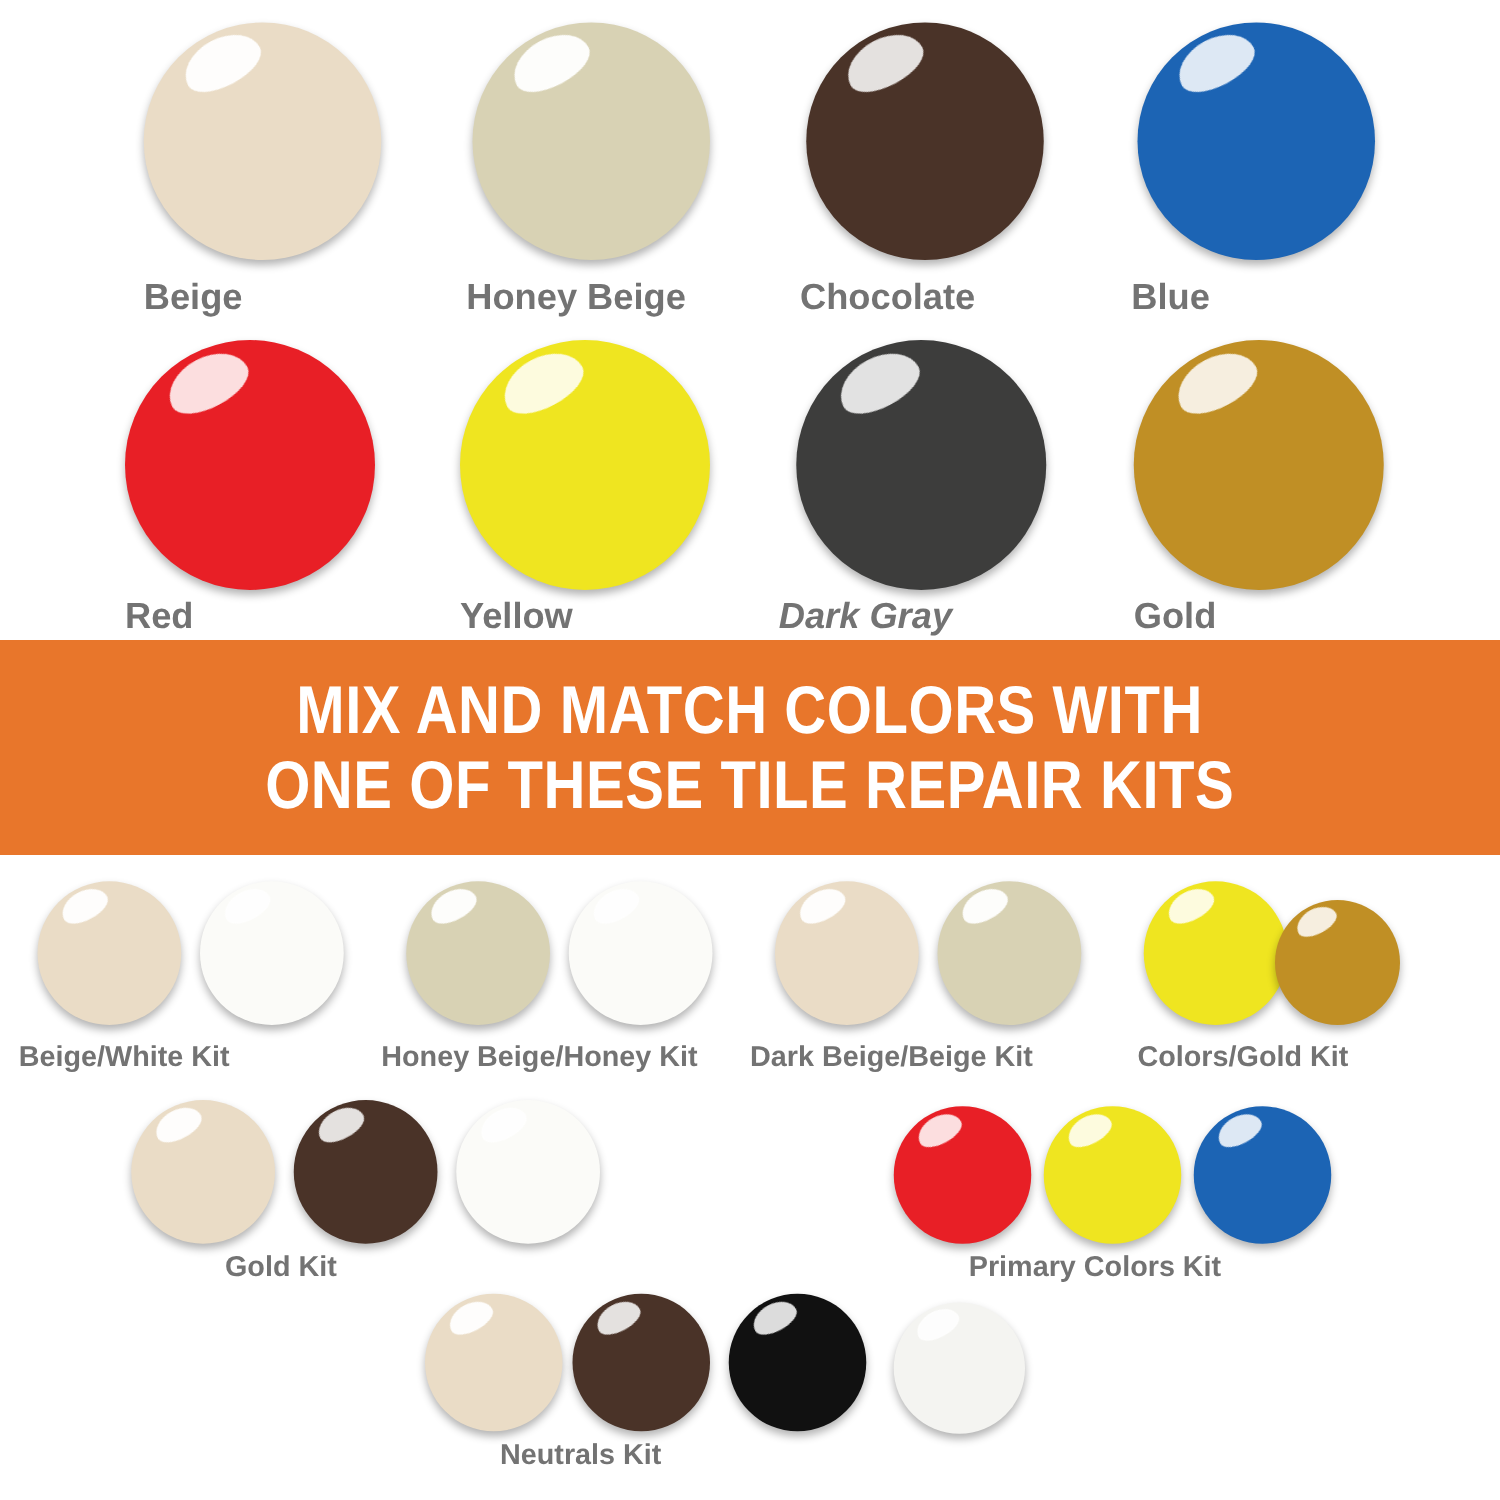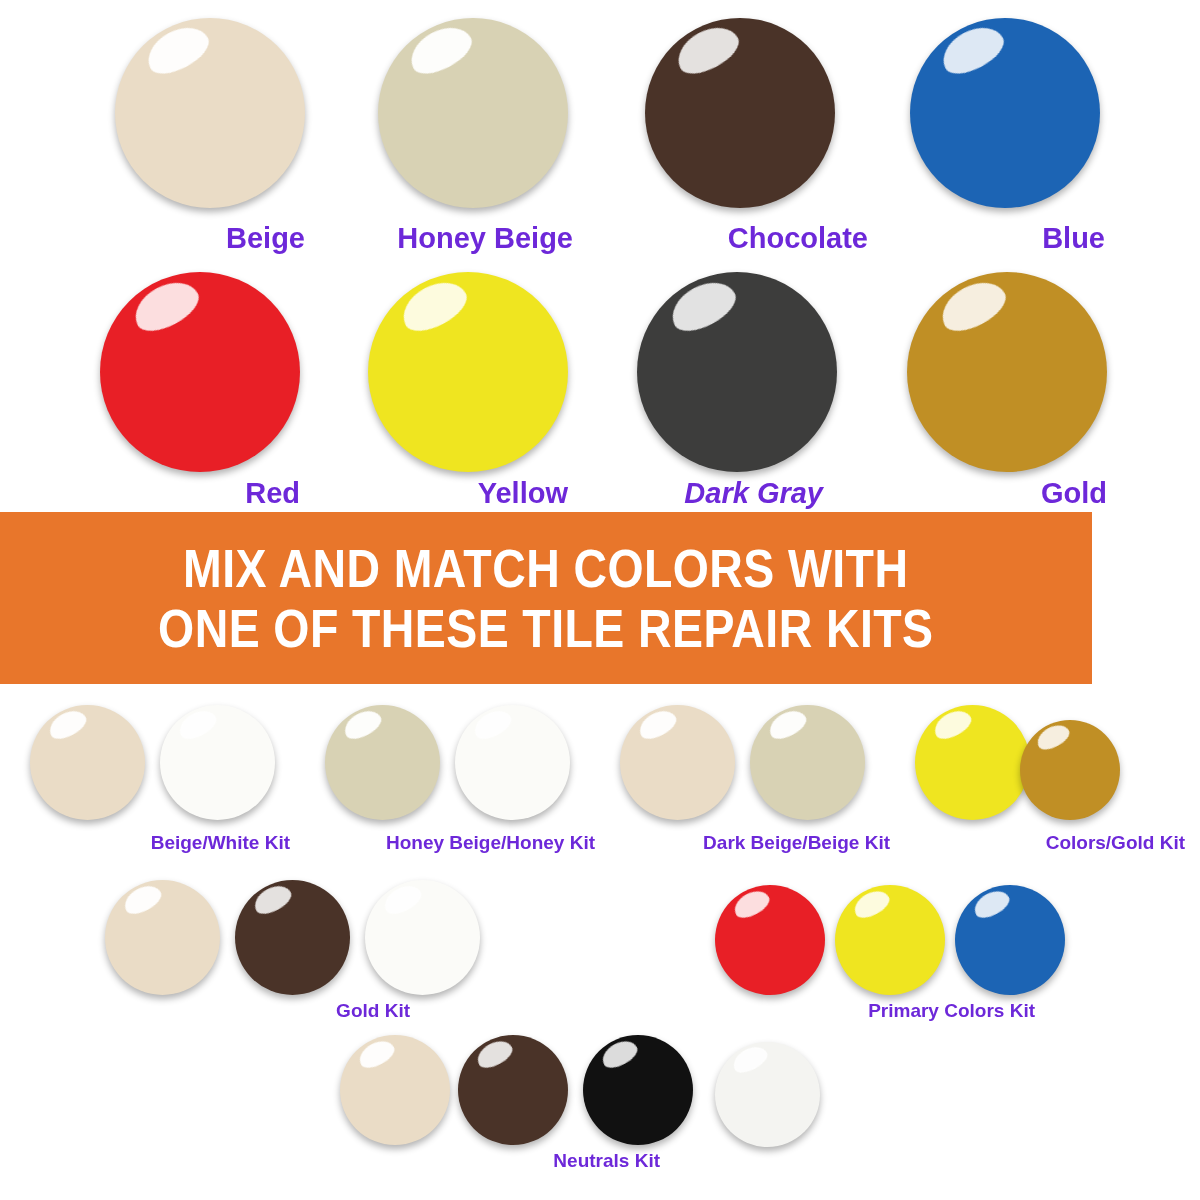--- a/index.html
+++ b/index.html
@@ -32,70 +32,70 @@
     background: rgba(255,255,255,0.85);
     border-radius: 50% 50% 50% 50% / 60% 60% 40% 40%;
     transform: rotate(-28deg);
     filter: blur(0.4px);
   }
   .dot.pale::after { background: rgba(255,255,255,0.95); }
   .dot.white-dot::after { background: rgba(255,255,255,1); opacity:.9; }
 
   .caption {
     position: absolute;
-    text-align: right;
-    color: #6d28d9;
+    text-align: left;
+    color: #737373;
     font-weight: bold;
     font-family: "Liberation Sans", sans-serif;
     white-space: nowrap;
   }
 
   
   .top-caption { font-size: 29px; }
 
   
   #banner {
     position: absolute;
     left: 0;
     top: 512px;
-    width: 1092px;
+    width: 1200px;
     height: 172px;
     background: #E8762B;
     display: flex;
     flex-direction: column;
     align-items: center;
     justify-content: center;
   }
   #banner .bline {
     color: #ffffff;
     font-family: "Liberation Sans", sans-serif;
     font-weight: bold;
     font-size: 54px;
     letter-spacing: 0.5px;
     line-height: 60px;
     transform: scaleX(0.86);
     white-space: nowrap;
   }
 
   
-  .kit-caption { font-size: 19px; }
+  .kit-caption { font-size: 23px; }
 </style>
 </head>
 <body>
 
 <div>
 
   <div class="dot pale" style="left:115px;top:18px;width:190px;height:190px;background:#EADCC6;"></div>
   <div class="caption top-caption" style="left:115px;top:222px;width:190px;">Beige</div>
 
   <div class="dot pale" style="left:378px;top:18px;width:190px;height:190px;background:#D8D2B4;"></div>
   <div class="caption top-caption" style="left:373px;top:222px;width:200px;">Honey Beige</div>
 
   <div class="dot" style="left:645px;top:18px;width:190px;height:190px;background:#4A3328;"></div>
-  <div class="caption top-caption" style="left:668px;top:222px;width:200px;">Chocolate</div>
+  <div class="caption top-caption" style="left:640px;top:222px;width:200px;">Chocolate</div>
 
   <div class="dot" style="left:910px;top:18px;width:190px;height:190px;background:#1C64B4;"></div>
   <div class="caption top-caption" style="left:905px;top:222px;width:200px;">Blue</div>
 
   <div class="dot" style="left:100px;top:272px;width:200px;height:200px;background:#E81F26;"></div>
   <div class="caption top-caption" style="left:100px;top:477px;width:200px;">Red</div>
 
   <div class="dot" style="left:368px;top:272px;width:200px;height:200px;background:#EFE520;"></div>
   <div class="caption top-caption" style="left:368px;top:477px;width:200px;">Yellow</div>
 

